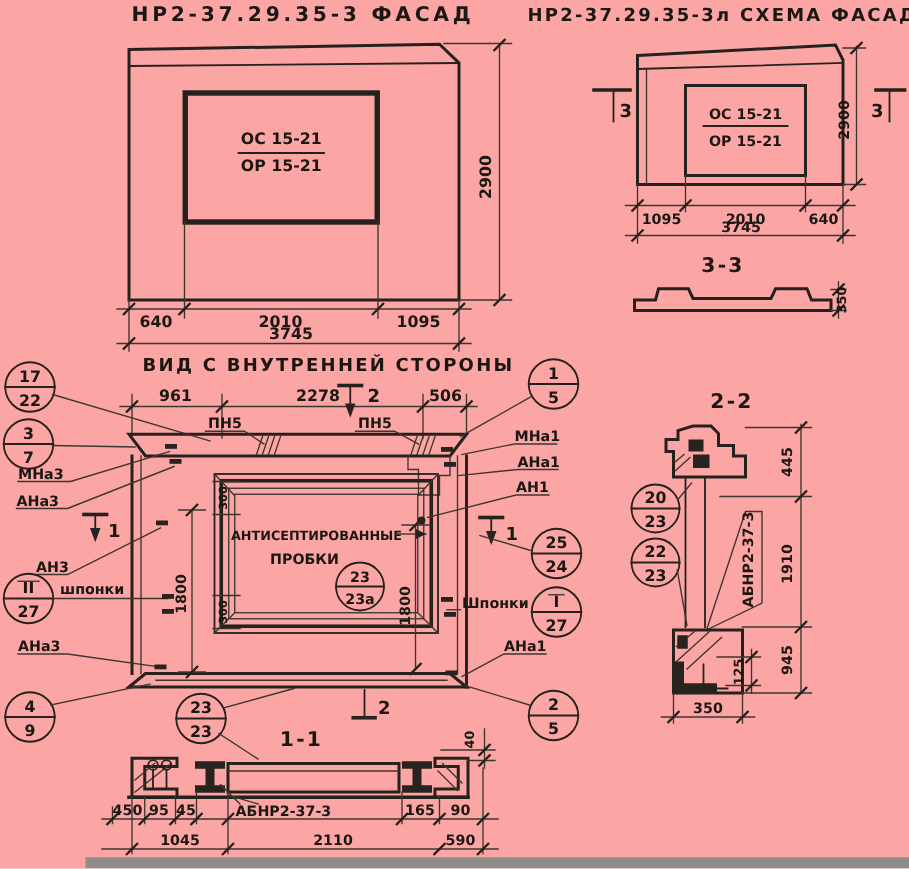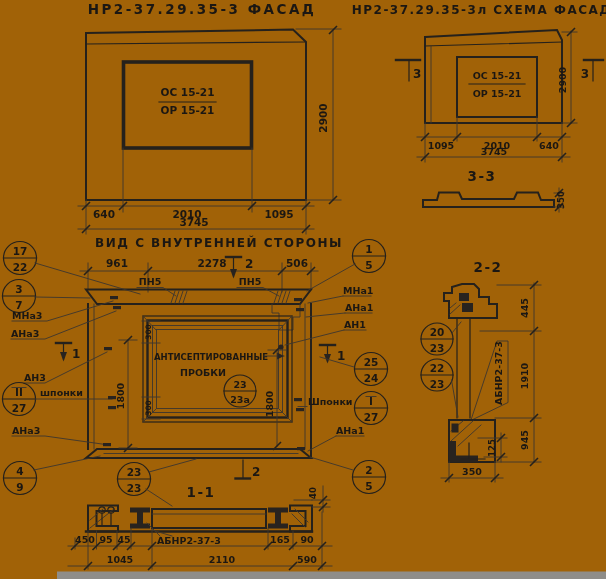--- a/index.html
+++ b/index.html
@@ -1,16 +1,16 @@
 <!DOCTYPE html>
 <html><head>
 <meta charset="utf-8">
 <style>
   html,body{margin:0;padding:0;background:#e9e8e4}
-  .canvas{position:relative;width:606px;height:579px;background:#a16207;overflow:hidden;
+  .canvas{position:relative;width:606px;height:579px;background:#fca5a5;overflow:hidden;
           font-family:"DejaVu Sans",sans-serif}
   svg{position:absolute;left:0;top:0}
   .ln{stroke:#25211c;fill:none;stroke-width:1.2;stroke-linecap:square;stroke-linejoin:miter}
   .ln2{stroke-width:2}
   .ln25{stroke-width:2.4}
   .ln3{stroke-width:3.6}
   .thn{stroke:#3c362f;fill:none;stroke-width:0.9;stroke-linecap:square}
   .tk{stroke:#25211c;fill:none;stroke-width:1.6}
   .fl{fill:#28231f;stroke:none}
   text{fill:#1b1713;font-family:"DejaVu Sans",sans-serif;font-weight:bold}

